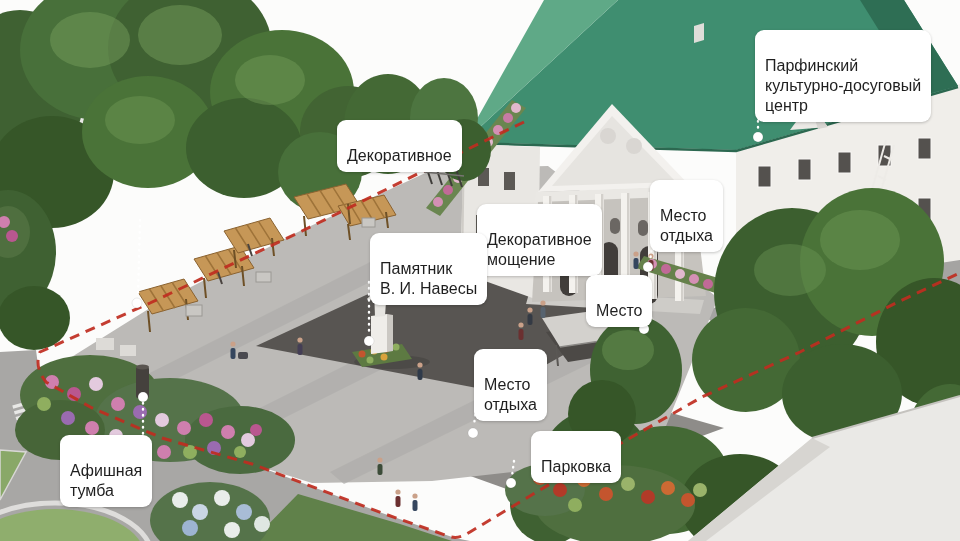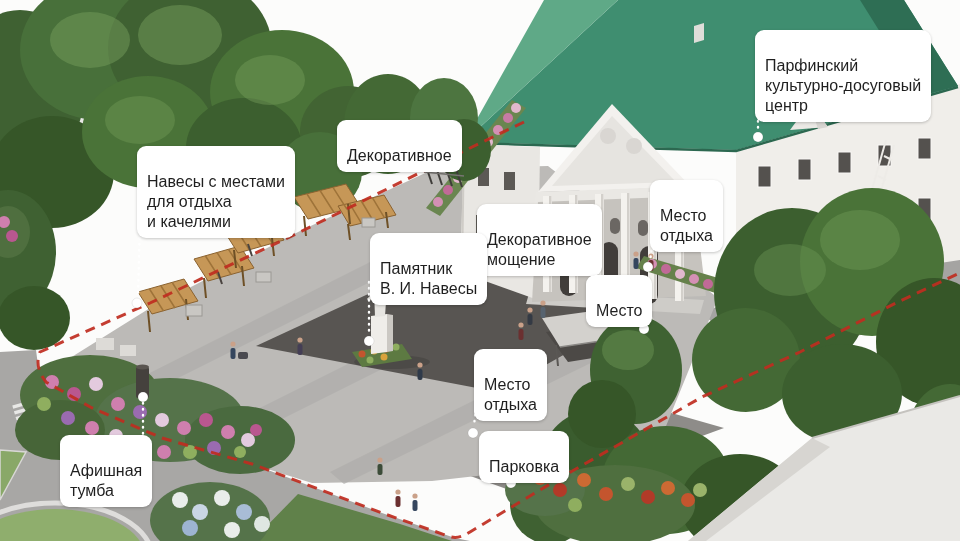--- a/index.html
+++ b/index.html
@@ -412,45 +412,40 @@
 </svg>
 
 <div class="callout" style="left:755px;top:30px;">
   <span>Парфинский
 культурно-досуговый
 центр</span>
 </div>
 <div class="callout" style="left:337px;top:120px;">
   <span>Декоративное</span>
 </div>
-<div class="callout" style="left:137px;top:146px;">
-  <span>Навесы с местами
-для отдыха
-и качелями</span>
-</div>
 <div class="callout" style="left:477px;top:204px;">
   <span>Декоративное
 мощение</span>
 </div>
 <div class="callout" style="left:650px;top:180px;">
   <span>Место
 отдыха</span>
 </div>
 <div class="callout" style="left:370px;top:233px;">
   <span>Памятник
 В. И. Навесы</span>
 </div>
 <div class="callout" style="left:586px;top:275px;">
   <span>Место</span>
 </div>
 <div class="callout" style="left:474px;top:349px;">
   <span>Место
 отдыха</span>
 </div>
-<div class="callout" style="left:479px;top:431px;">
+<div class="callout" style="left:531px;top:431px;">
   <span>Парковка</span>
 </div>
 <div class="callout" style="left:60px;top:435px;">
   <span>Афишная
 тумба</span>
 </div>
 
 </div>
 
 </body></html>

